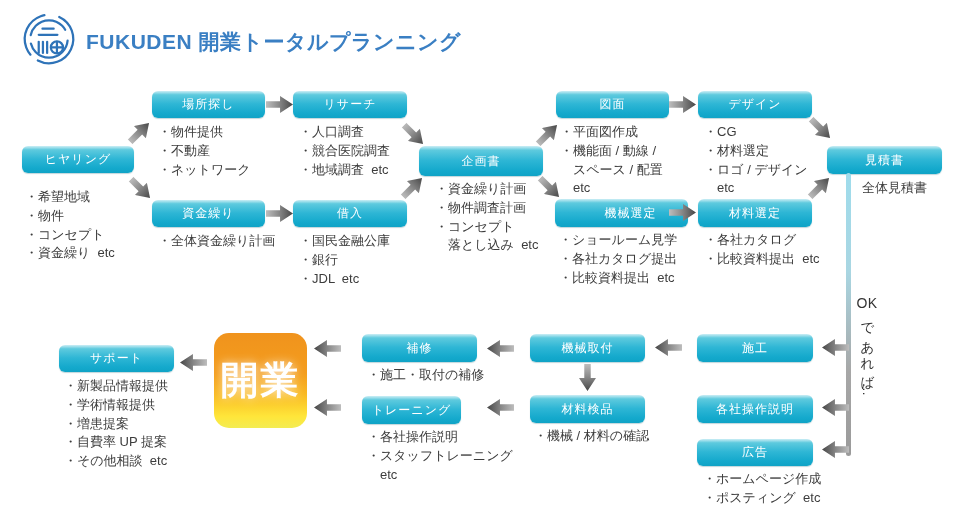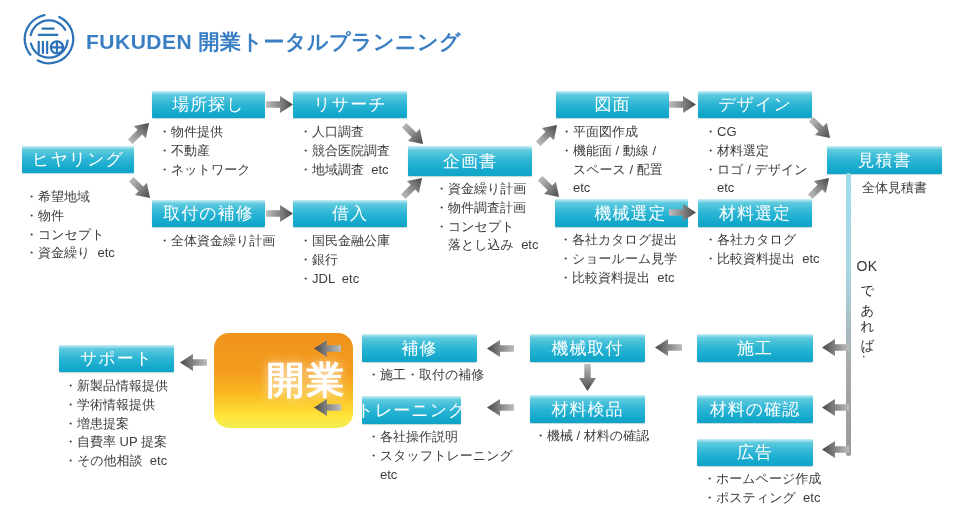--- a/index.html
+++ b/index.html
@@ -8,60 +8,59 @@
     font-family:"Liberation Sans","DejaVu Sans",sans-serif;
   }
   
   .hdr-title{
     position:absolute;left:86px;top:28px;font-size:21px;font-weight:600;
     color:#3a7fc3;letter-spacing:.5px;white-space:pre;
   }
   .logo{position:absolute;left:21px;top:11px;width:56px;height:56px;}
   
   .nbox{
-    position:absolute;border-radius:1px;color:#ffffff;text-align:center;
+    position:absolute;border-radius:6px;color:#ffffff;text-align:center;
     background:linear-gradient(180deg,#cceef5 0%,#5ecade 14%,#2eb6d5 48%,#14a9cc 82%,#0fa3c6 100%);
     display:flex;align-items:center;justify-content:center;
-    font-size:17px;letter-spacing:1px;
+    font-size:12px;letter-spacing:1px;
     box-shadow:0 1px 1px rgba(0,90,110,.25);
     white-space:nowrap;
     font-family:Liberation Mono, monospace;
   }
   
   .bullets{
     position:absolute;list-style:none;margin:0;padding:0;
     font-size:13px;line-height:18.8px;color:#3c3c3c;white-space:pre;width:max-content;
   }
   
   .opening{
     position:absolute;border-radius:15px;display:flex;align-items:center;justify-content:center;
     background:linear-gradient(180deg,#f0931d 0%,#f49d1d 42%,#f9b922 64%,#ffe63a 88%,#f3ec52 100%);
     color:#fff;font-size:38px;font-weight:bold;letter-spacing:2px;
     text-shadow:0 0 10px rgba(255,255,255,.75);
-    padding-left:46px;
   }
   
   .note{position:absolute;font-size:13px;color:#3c3c3c;white-space:pre;}
   
   .arr{
     position:absolute;width:27px;height:17px;
     background:linear-gradient(90deg,#bdbdbd 0%,#8c8c8c 45%,#474747 100%);
     clip-path:polygon(0 31%,52% 31%,52% 0,100% 50%,52% 100%,52% 69%,0 69%);
   }
   .r45{transform:rotate(45deg);}
   .rm45{transform:rotate(-45deg);}
   .r90{transform:rotate(90deg);}
   .r180{transform:rotate(180deg);}
   
   .vline{
     position:absolute;left:846px;top:173px;width:5px;height:283px;border-radius:3px;
     background:linear-gradient(180deg,#9fdcec 0%,#a9d6e2 35%,#a7a7a7 70%,#9a9a9a 100%);
   }
   .okwrap{position:absolute;left:852px;top:258px;width:30px;text-align:center;color:#333;}
-  .okwrap .ok{font-size:14px;letter-spacing:.5px;}
+  .okwrap .ok{font-size:14px;letter-spacing:.5px;margin-top:37px;}
   .okwrap .vtext{
     writing-mode:vertical-rl;text-orientation:mixed;font-size:13.5px;
     margin:2px auto 0 auto;letter-spacing:2px;
   }
   svg .lg{stroke:#2e73b8;fill:none;stroke-width:2.4;stroke-linecap:round;}
 </style>
 </head>
 <body>
 
 <div id="stage">
@@ -89,48 +88,48 @@
       <span>場所探し</span>
     </div>
   <ul class="bullets" style="left:158px;top:123px;"><li>・物件提供</li><li>・不動産</li><li>・ネットワーク</li></ul>
 
   <div class="nbox" style="left:293px;top:91px;width:114px;height:27px;">
       <span>リサーチ</span>
     </div>
   <ul class="bullets" style="left:299px;top:123px;"><li>・人口調査</li><li>・競合医院調査</li><li>・地域調査  etc</li></ul>
 
   <div class="nbox" style="left:152px;top:200px;width:113px;height:27px;">
-      <span>取付の補修</span>
+      <span>資金繰り</span>
     </div>
   <ul class="bullets" style="left:158px;top:232px;"><li>・全体資金繰り計画</li></ul>
 
   <div class="nbox" style="left:293px;top:200px;width:114px;height:27px;">
       <span>借入</span>
     </div>
   <ul class="bullets" style="left:299px;top:232px;"><li>・国民金融公庫</li><li>・銀行</li><li>・JDL  etc</li></ul>
 
-  <div class="nbox" style="left:408px;top:146px;width:124px;height:30px;">
+  <div class="nbox" style="left:419px;top:146px;width:124px;height:30px;">
       <span>企画書</span>
     </div>
   <ul class="bullets" style="left:435px;top:180px;"><li>・資金繰り計画</li><li>・物件調査計画</li><li>・コンセプト</li><li>　落とし込み  etc</li></ul>
 
   <div class="nbox" style="left:556px;top:91px;width:113px;height:27px;">
       <span>図面</span>
     </div>
   <ul class="bullets" style="left:560px;top:123px;"><li>・平面図作成</li><li>・機能面 / 動線 /</li><li>　スペース / 配置</li><li>　etc</li></ul>
 
   <div class="nbox" style="left:698px;top:91px;width:114px;height:27px;">
       <span>デザイン</span>
     </div>
   <ul class="bullets" style="left:704px;top:123px;"><li>・CG</li><li>・材料選定</li><li>・ロゴ / デザイン</li><li>　etc</li></ul>
 
   <div class="nbox" style="left:555px;top:199px;width:115px;height:28px;padding-left:18px;">
       <span>機械選定</span>
     </div>
-  <ul class="bullets" style="left:559px;top:231px;"><li>・各社カタログ提出</li><li>・ショールーム見学</li><li>・比較資料提出  etc</li></ul>
+  <ul class="bullets" style="left:559px;top:231px;"><li>・ショールーム見学</li><li>・各社カタログ提出</li><li>・比較資料提出  etc</li></ul>
 
   <div class="nbox" style="left:698px;top:199px;width:114px;height:28px;">
       <span>材料選定</span>
     </div>
   <ul class="bullets" style="left:704px;top:231px;"><li>・各社カタログ</li><li>・比較資料提出  etc</li></ul>
 
   <div class="nbox" style="left:827px;top:146px;width:115px;height:28px;">
       <span>見積書</span>
     </div>
   <div class="note" style="left:862px;top:179px;">全体見積書</div>
@@ -161,21 +160,21 @@
   <div class="nbox" style="left:530px;top:395px;width:115px;height:28px;">
       <span>材料検品</span>
     </div>
   <ul class="bullets" style="left:534px;top:427px;"><li>・機械 / 材料の確認</li></ul>
 
   <div class="nbox" style="left:697px;top:334px;width:116px;height:28px;">
       <span>施工</span>
     </div>
 
   <div class="nbox" style="left:697px;top:395px;width:116px;height:28px;">
-      <span>材料の確認</span>
+      <span>各社操作説明</span>
     </div>
 
   <div class="nbox" style="left:697px;top:439px;width:116px;height:27px;">
       <span>広告</span>
     </div>
   <ul class="bullets" style="left:703px;top:470px;"><li>・ホームページ作成</li><li>・ポスティング  etc</li></ul>
 
   <div class="vline"></div>
   <div class="okwrap">
     <div class="ok">OK</div>

